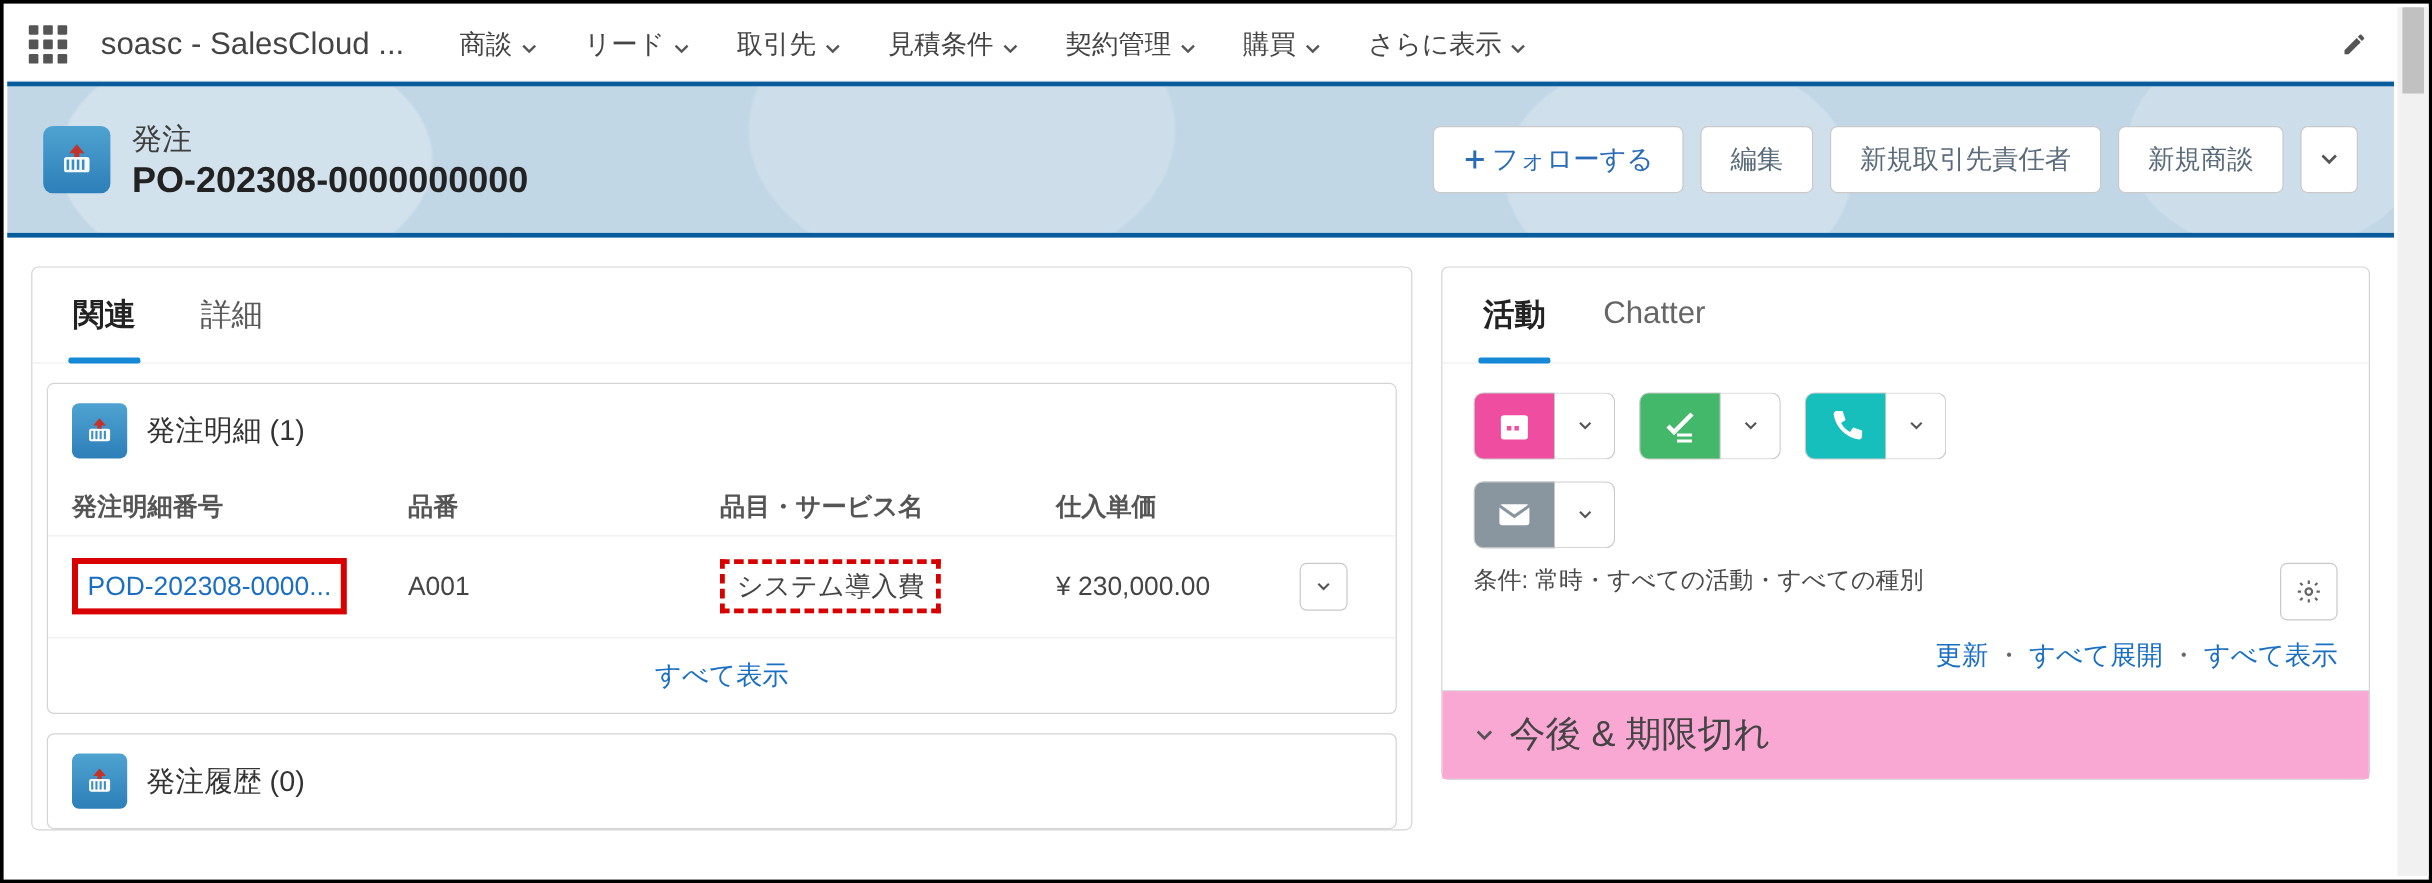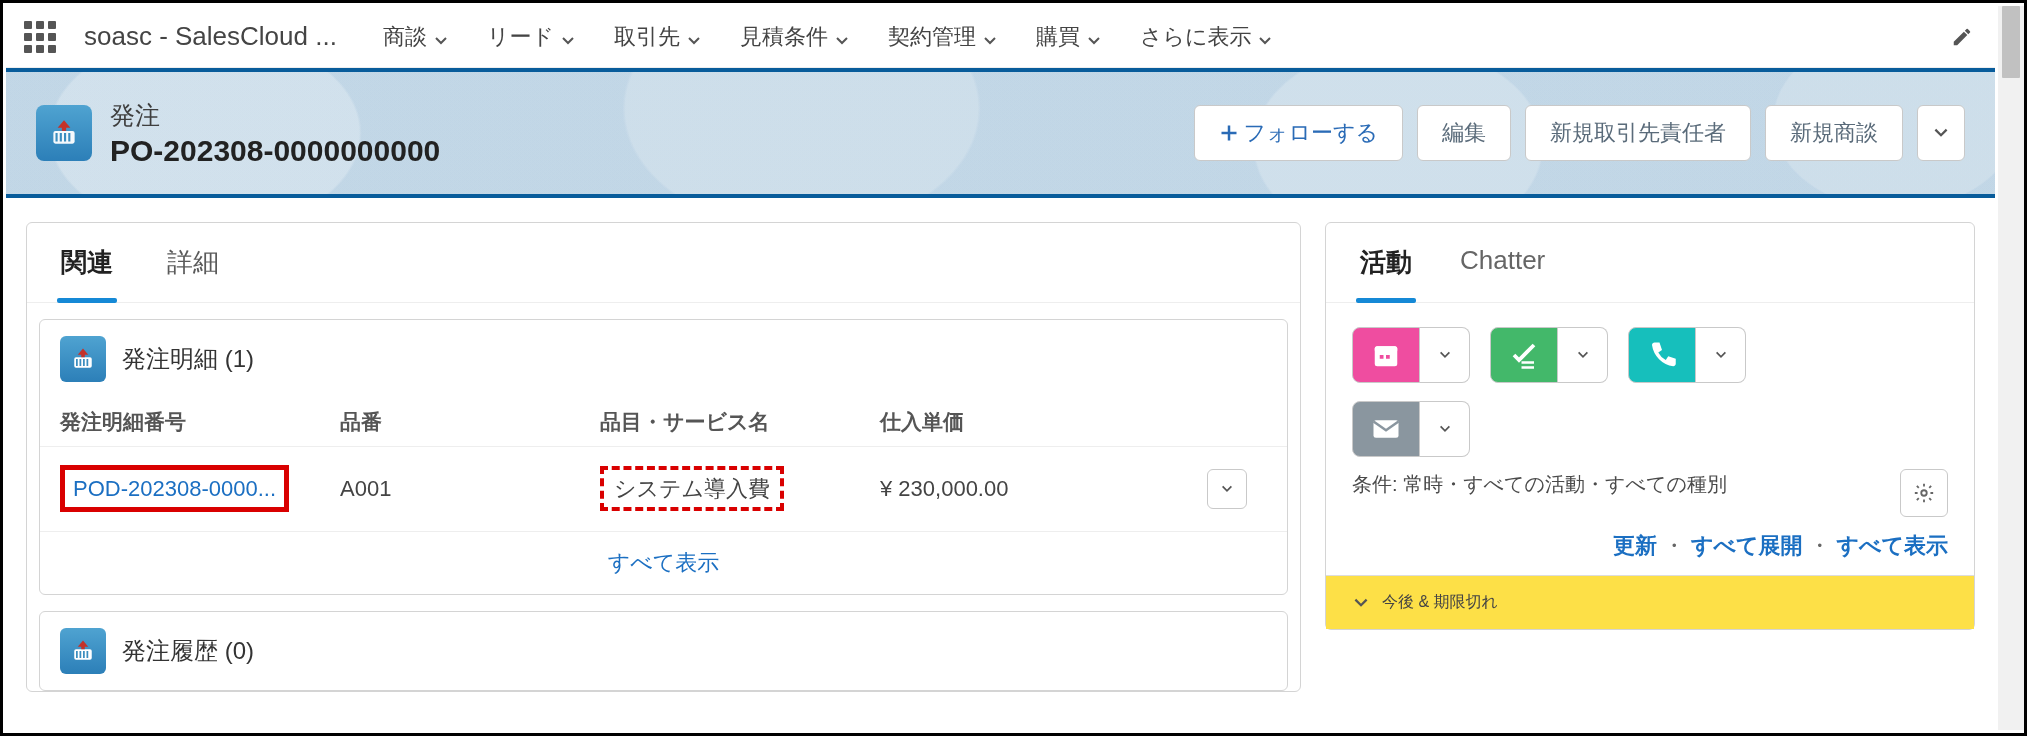--- a/index.html
+++ b/index.html
@@ -39,21 +39,21 @@
   .rec-name { font-size:30px; font-weight:600; color:#222; }
 
   .hdr-actions { display:flex; gap:14px; z-index:1; }
   .hdr-btn { background:#fff; border:1px solid #c9c9c9; border-radius:6px; padding:12px 24px; font-size:22px; color:#5a6b7a; cursor:pointer; }
   .hdr-btn.follow { color:#2a6bb6; display:flex; align-items:center; gap:4px; }
   .hdr-caret { width:48px; padding:12px 8px; display:flex; align-items:center; justify-content:center; }
 
   
   .body-row { display:flex; gap:24px; padding:24px 20px 0 20px; }
   .left-col { flex:1; }
-  .right-col { width:650px; }
+  .right-col { width:774px; }
 
   .card { border:1px solid #d4d4d4; border-radius:6px; background:#fff; margin-bottom:24px; }
 
   
   .tabbar { display:flex; gap:46px; padding:0 30px; font-size:26px; color:#5a5a5a; border-bottom:1px solid #eee; }
   .tabbar .tab { padding:22px 4px; cursor:pointer; position:relative; }
   .tabbar .tab.active { color:#222; font-weight:600; }
   .tabbar .tab.active::after { content:""; position:absolute; left:0; right:0; bottom:-1px; height:5px; background:#1589d6; border-radius:2px; }
 
   
@@ -86,24 +86,24 @@
   .actbtn-drop svg path{ stroke:#555; }
   .ab-pink  { background:#ef4da0; }
   .ab-green { background:#43b86a; }
   .ab-teal  { background:#16bfbc; }
   .ab-grey  { background:#8a969f; }
   .actbtn-main svg { width:30px; height:30px; }
   .filter-line { display:flex; align-items:flex-start; padding:6px 26px 0 26px; font-size:20px; color:#4a4a4a; gap:10px; }
   .filter-text { flex:1; line-height:1.5; }
   .gear-btn { width:48px; height:48px; border:1px solid #c9c9c9; border-radius:6px; display:flex; align-items:center; justify-content:center; cursor:pointer; }
   .act-links { text-align:right; padding:14px 26px; font-size:22px; }
-  .act-links a { color:#1b6fc2; text-decoration:none; cursor:pointer;font-weight:bold; }
+  .act-links a { color:#1b6fc2; text-decoration:none; cursor:pointer; }
   .act-links .sep { color:#666; margin:0 6px; }
 
-  .collapse-bar { border-top:1px solid #ddd; display:flex; align-items:center; gap:12px; padding:16px 26px; font-size:16px; color:#444; background:#fde047; cursor:pointer; }
+  .collapse-bar { border-top:1px solid #ddd; display:flex; align-items:center; gap:12px; padding:16px 26px; font-size:30px; color:#444; background:#f9a8d4; cursor:pointer; }
 
 </style>
 </head>
 <body>
 
 <div class="viewport">
   <div class="scrollbar-right">
       <div class="thumb"></div>
     </div>
   <div class="content-area">

